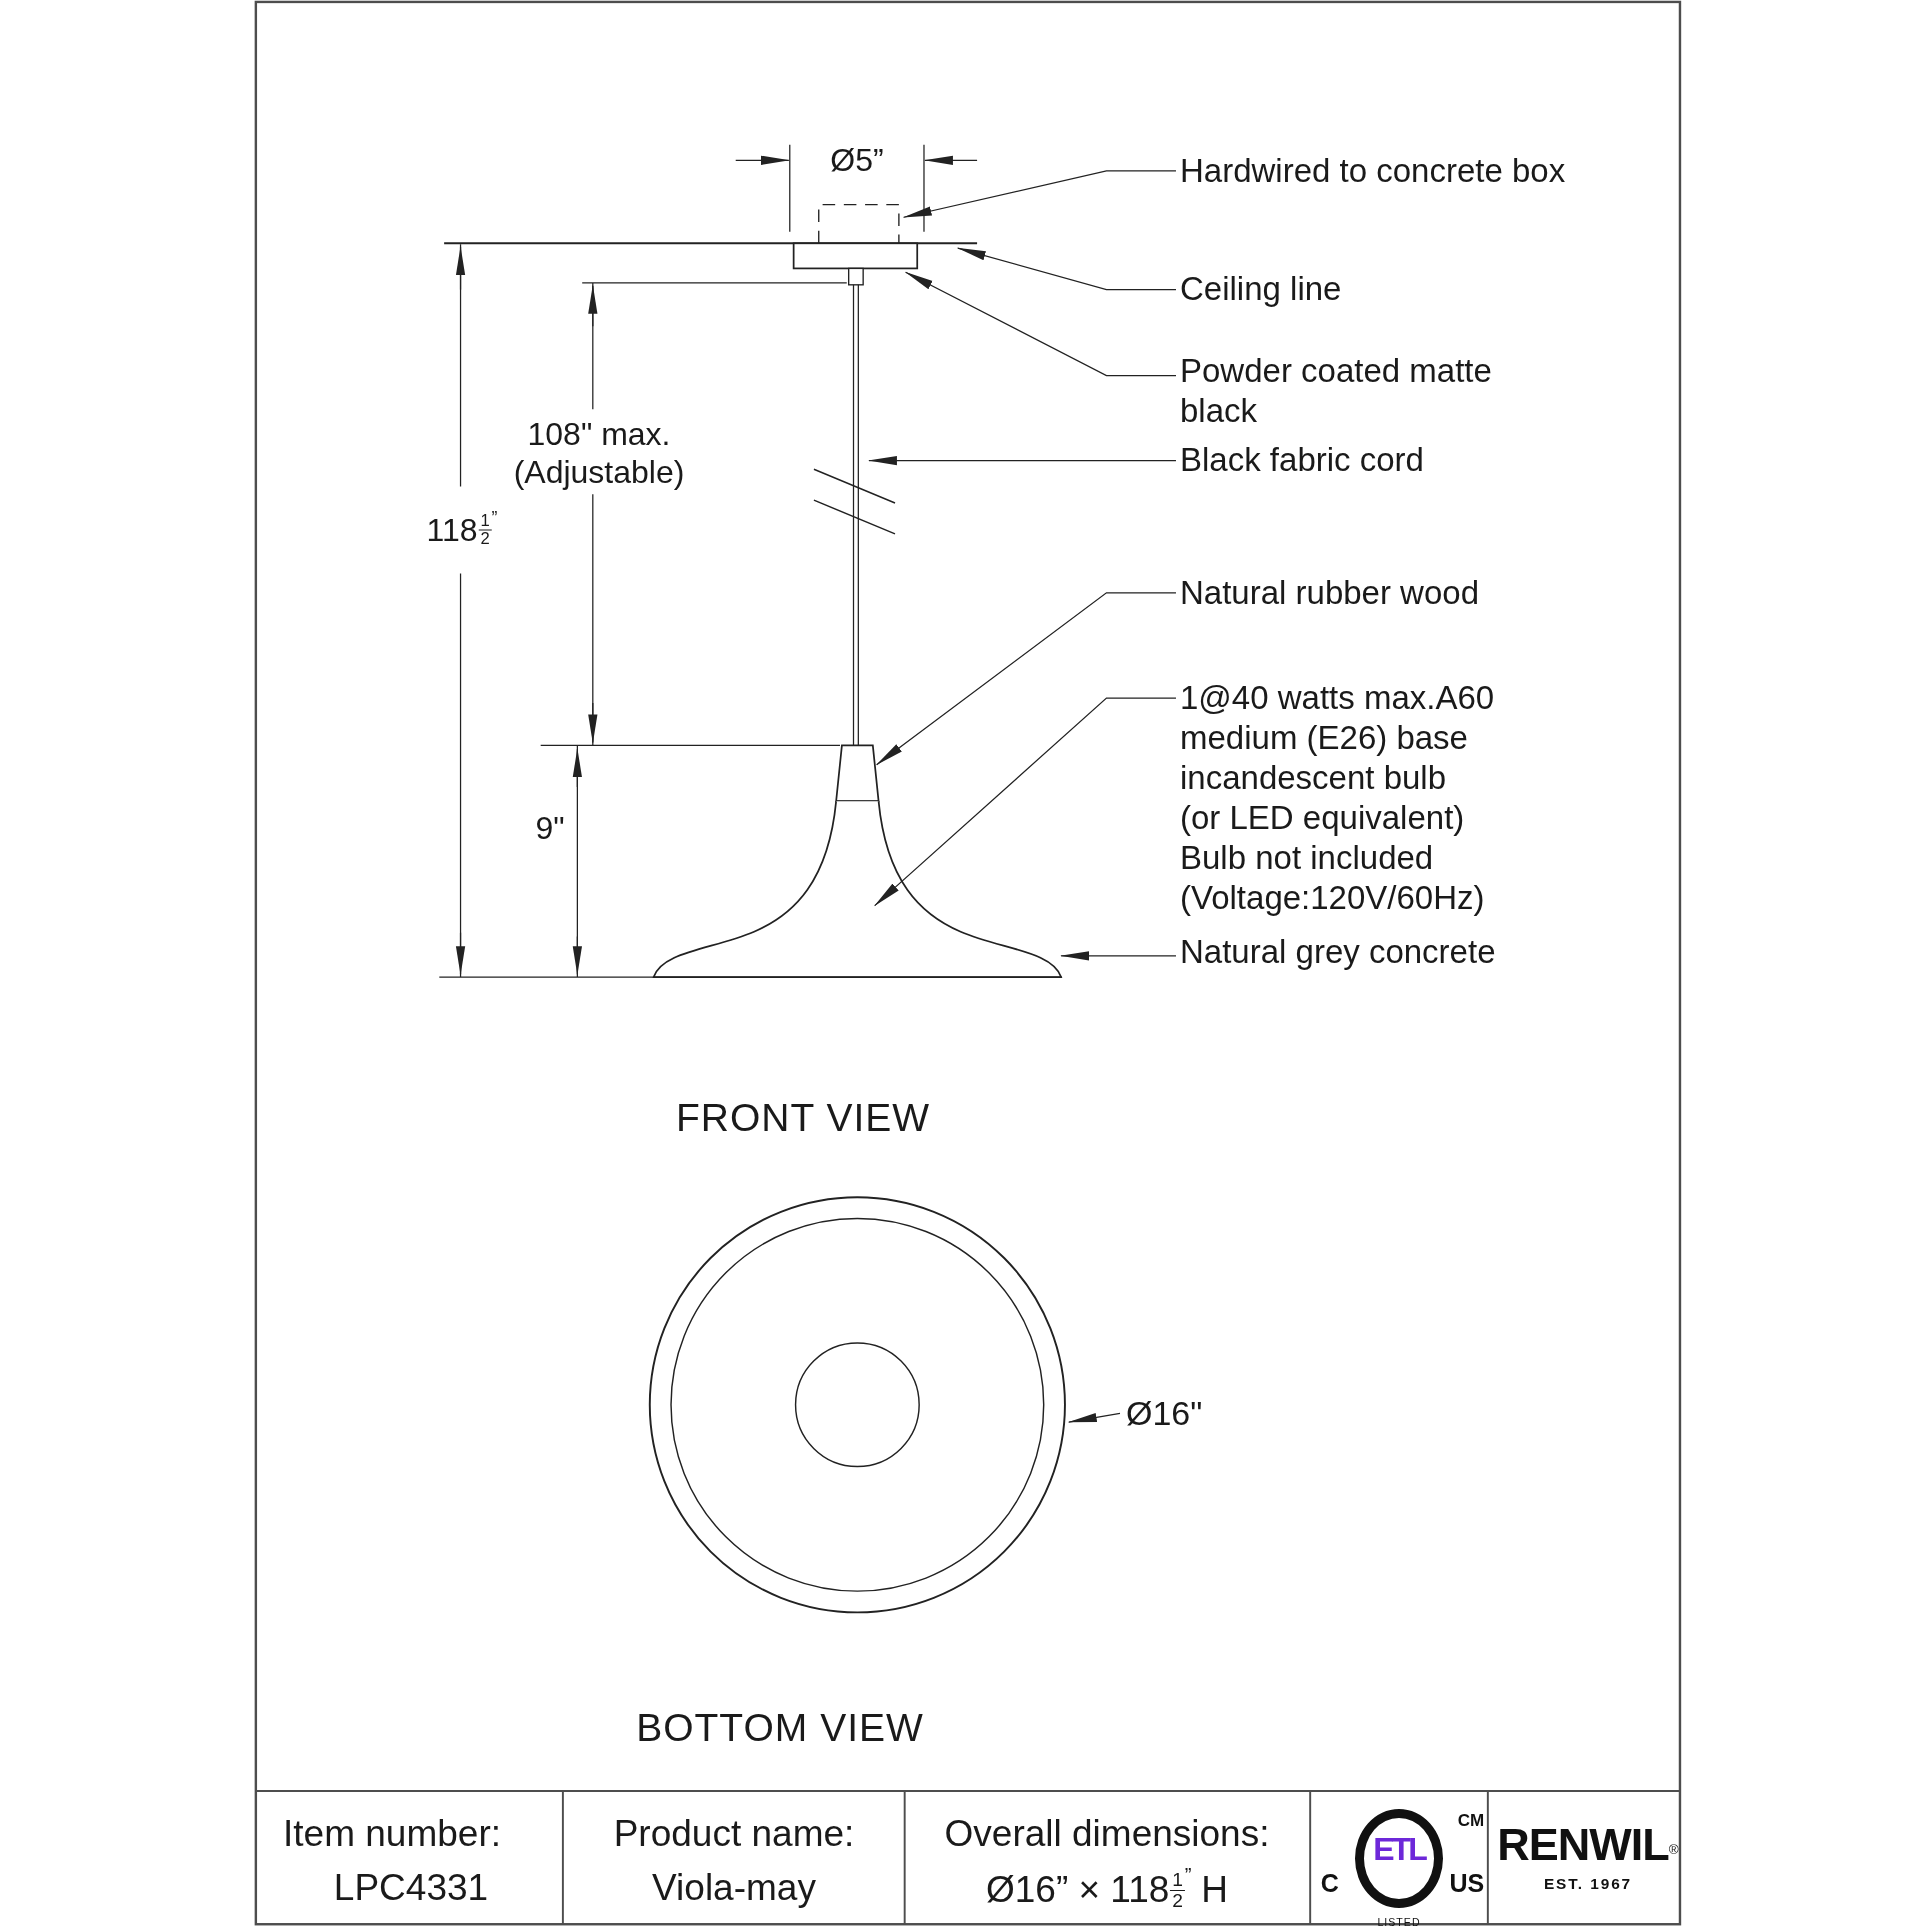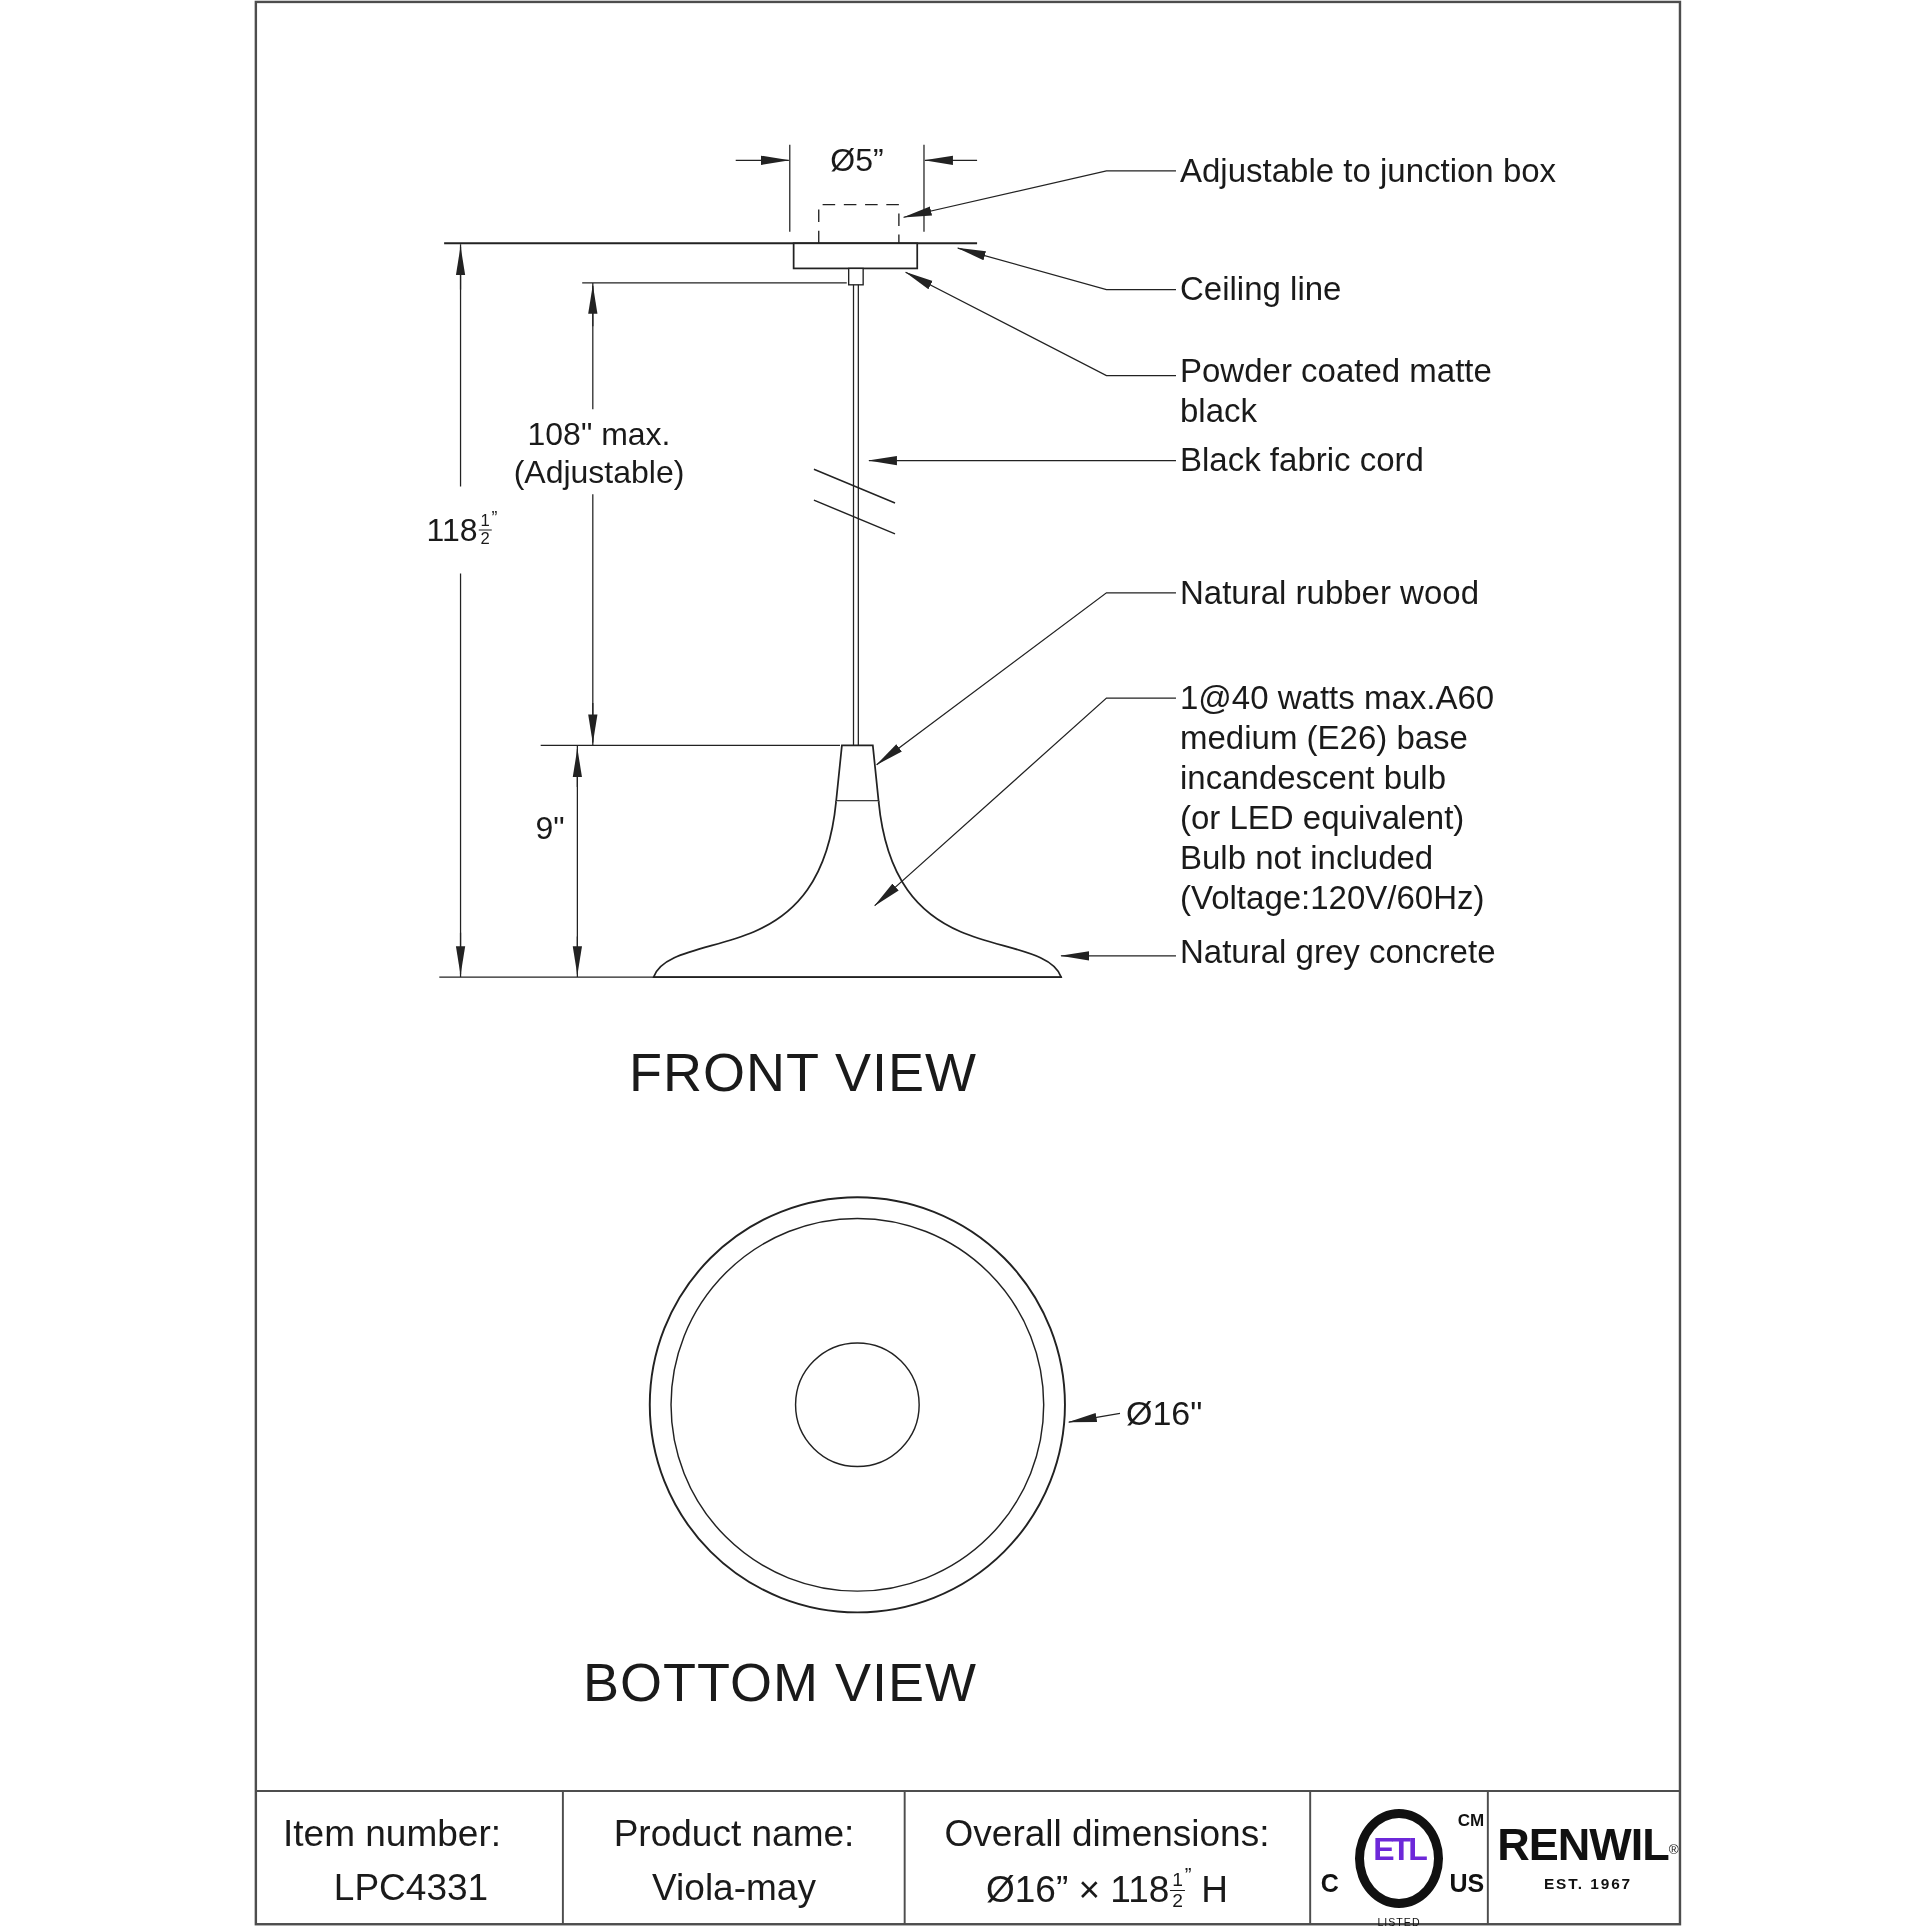--- a/index.html
+++ b/index.html
@@ -6,21 +6,21 @@
   body{
     width:1931px;height:1931px;position:relative;overflow:hidden;
     font-family:"Liberation Sans",sans-serif;color:#1a1a1a;
   }
   svg.draw{position:absolute;left:0;top:0;}
   .t{position:absolute;white-space:nowrap;}
   .c{transform:translate(-50%,-50%);}
   .callout{font-size:33px;line-height:40px;}
   .dimlabel{font-size:32px;}
   .dim2line{font-size:32px;line-height:38px;text-align:center;transform:translateX(-50%);}
-  .viewtitle{font-size:54px;letter-spacing:1px;transform:translate(-50%,-50%);}
+  .viewtitle{font-size:39px;letter-spacing:1px;transform:translate(-50%,-50%);margin-top:46px;}
   .mixed{display:inline-flex;align-items:center;}
   .frac{display:inline-flex;flex-direction:column;font-size:0.52em;line-height:1.02;text-align:center;margin-left:1px;}
   .frac .den{border-top:1.9px solid #1a1a1a;padding:0 1.9px;}
   .frac .num{padding:0 1.9px;}
   .supq{font-size:0.55em;align-self:flex-start;margin-top:-0.25em;}
   .cell-label{font-size:37px;transform:translate(-50%,-50%);}
   .cell-value{font-size:37px;transform:translate(-50%,-50%);}
   
   .etl-wrap{position:absolute;width:174px;height:145px;transform:translate(-50%,-50%);}
   .etl-ring{position:absolute;left:50%;top:50%;transform:translate(-50%,-50%);
@@ -131,21 +131,21 @@
     <span class="frac">
       <span class="num">1</span>
       <span class="den">2</span>
     </span>
     <span class="supq">”</span>
   </span>
 </div>
 
 <div class="t c dimlabel" style="left:550px;top:828px;">9"</div>
 
-<div class="t callout" style="left:1180px;top:151px;">Adjustable to junction box</div>
+<div class="t callout" style="left:1180px;top:151px;">Hardwired to concrete box</div>
 <div class="t callout" style="left:1180px;top:269px;">Ceiling line</div>
 <div class="t callout" style="left:1180px;top:351px;">
   <div>Powder coated matte</div>
   <div>black</div>
 </div>
 <div class="t callout" style="left:1180px;top:440px;">Black fabric cord</div>
 <div class="t callout" style="left:1180px;top:573px;">Natural rubber wood</div>
 <div class="t callout" style="left:1180px;top:678px;">
   <div>1@40 watts max.A60</div>
   <div>medium (E26) base</div>

